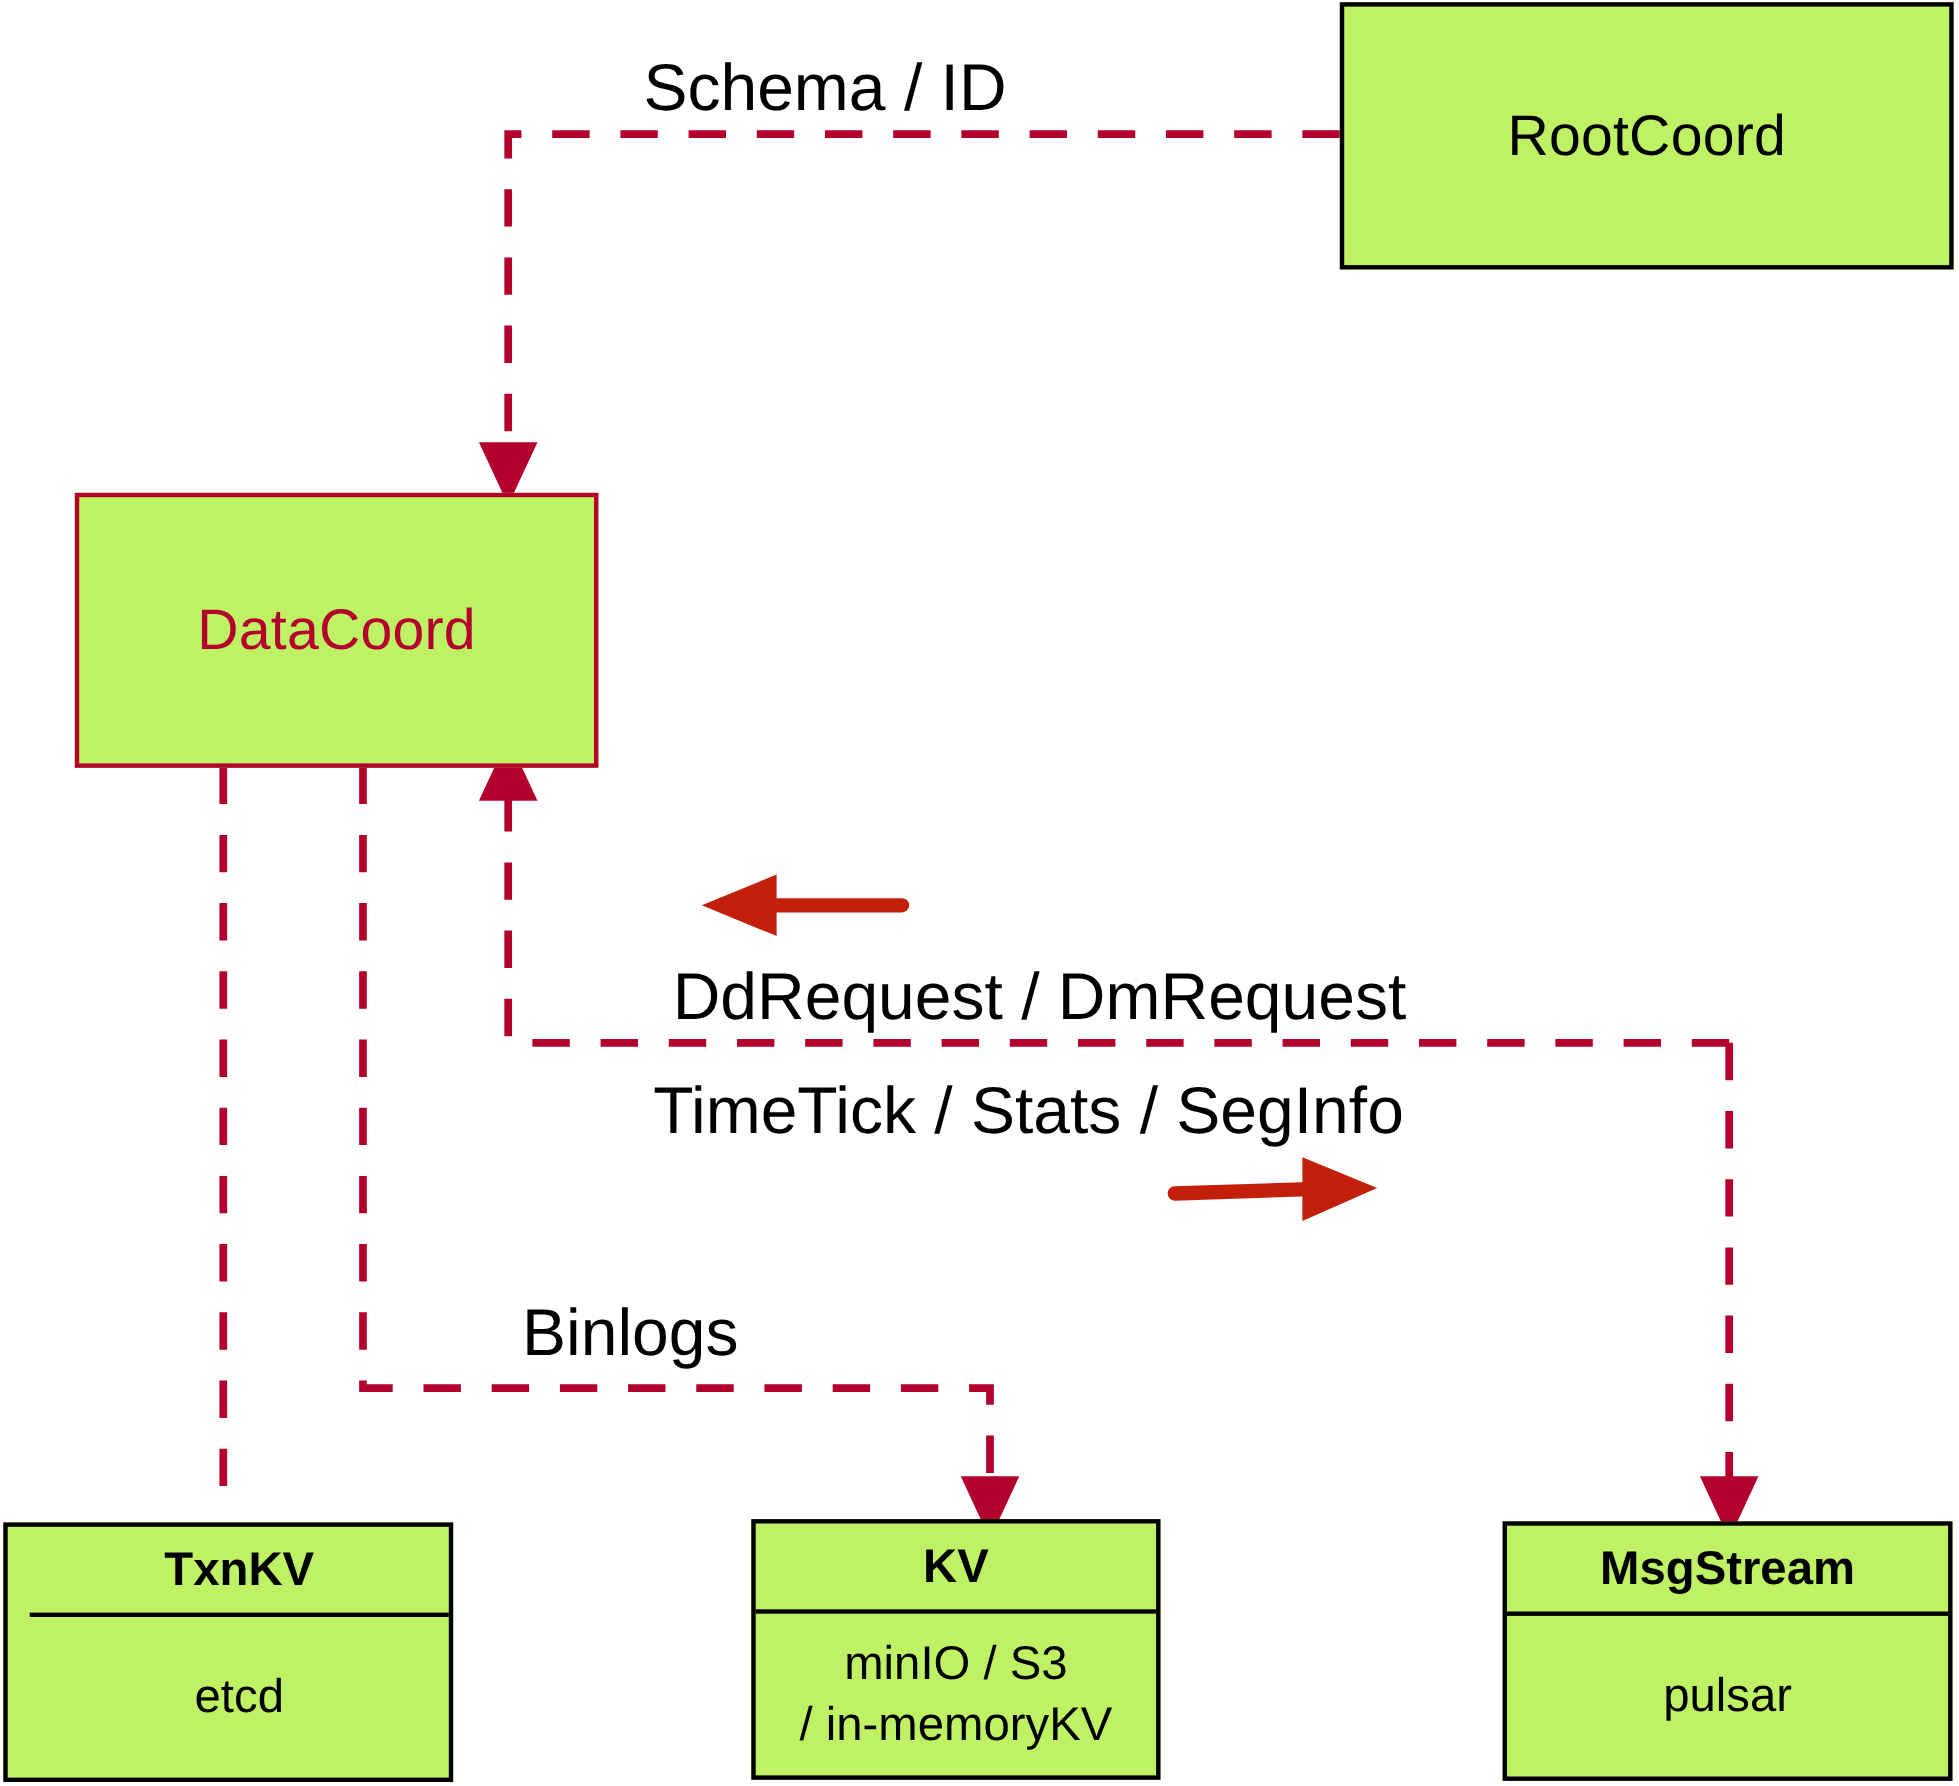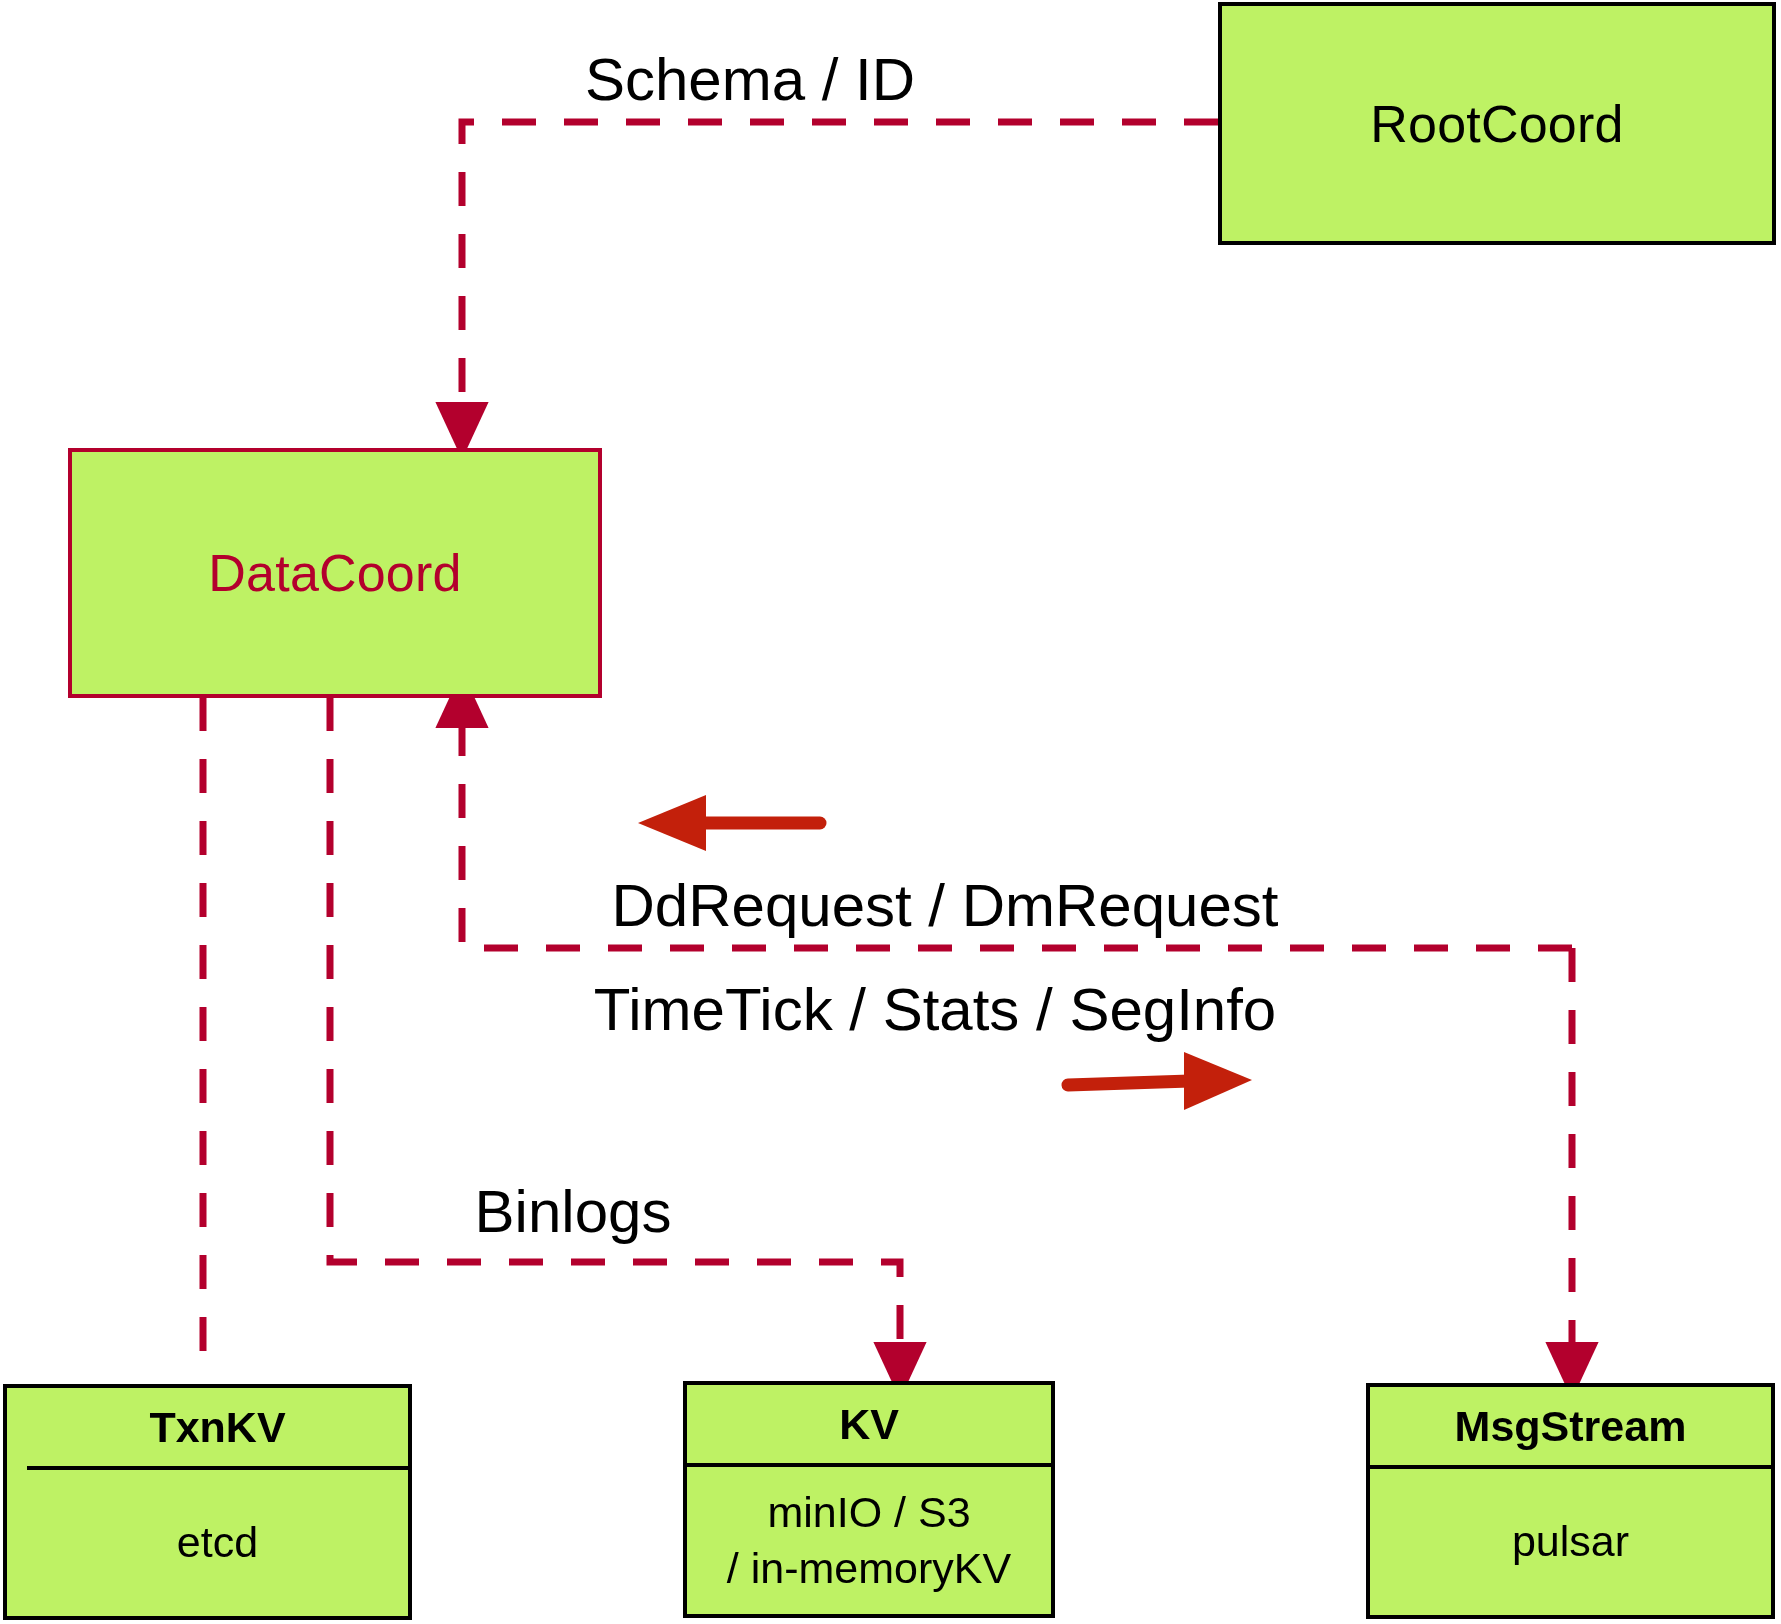--- a/index.html
+++ b/index.html
@@ -133,21 +133,21 @@
     <g>
       <line x1="1068" y1="1085" x2="1190" y2="1081" stroke="#C3200B" stroke-width="13" stroke-linecap="round"></line>
       <path d="M1252,1080 L1184,1052 L1184,1110 z" fill="#C3200B"></path>
     </g>
   </svg>
 
   <div class="node-box node-plain" style="left:1218px; top:2px; width:558px; height:243px;">
     <span class="node-plain-label">RootCoord</span>
   </div>
 
-  <div class="node-box node-accent" style="left:68px; top:448px; width:534px; height:250px;">
+  <div class="node-box node-accent" style="left:68px; top:448px; width:476px; height:250px;">
     <span class="node-accent-label">DataCoord</span>
   </div>
 
   <div class="node-box node-split" style="left:3px; top:1384px; width:409px; height:236px;padding-left:20px;">
     <div class="split-header">
       <span class="split-header-label">TxnKV</span>
     </div>
     <div class="split-body">
       <span class="split-body-line">etcd</span>
     </div>

